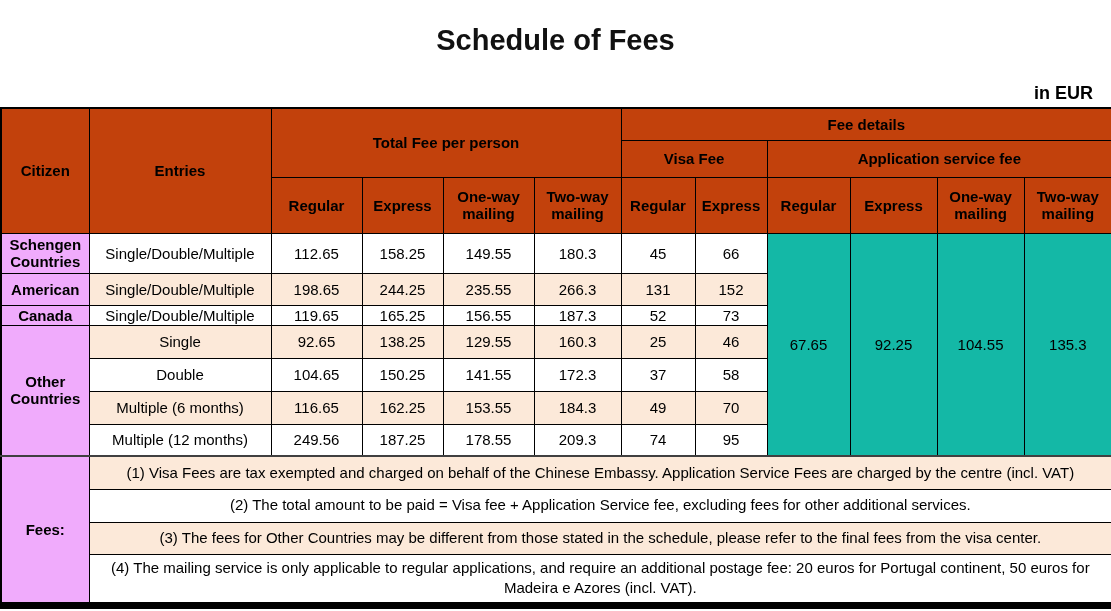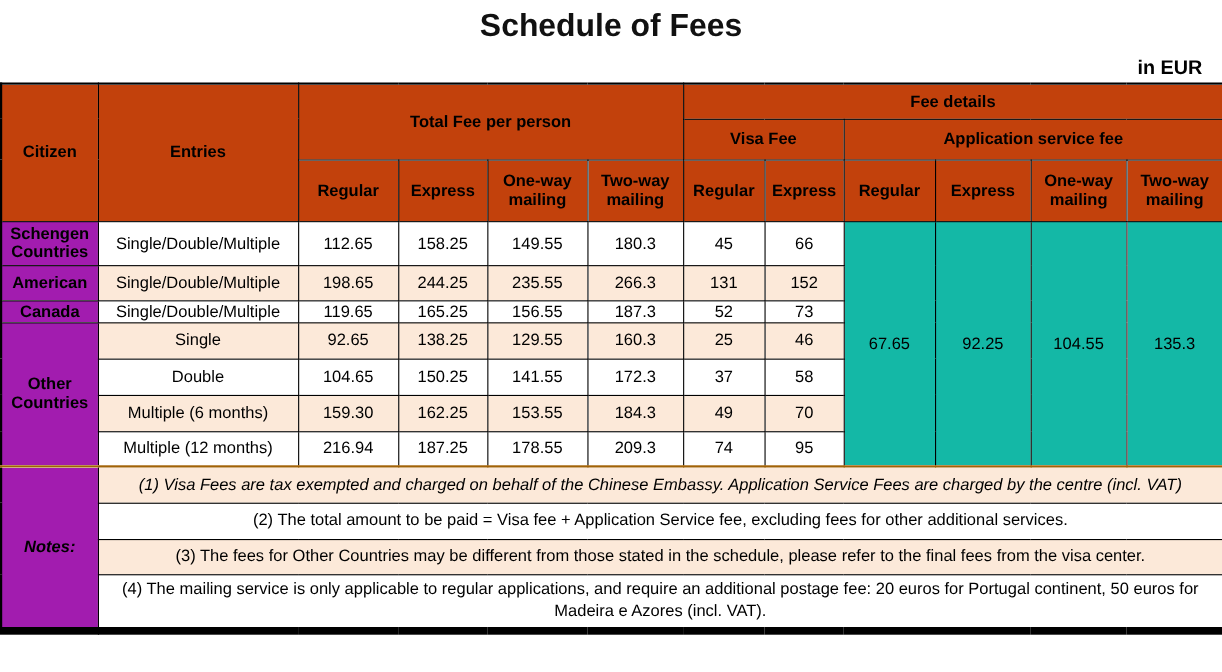--- a/index.html
+++ b/index.html
@@ -1,44 +1,44 @@
 <!DOCTYPE html>
 <html><head>
 <meta charset="utf-8">
 <style>
   html,body{margin:0;padding:0;background:#fff;}
   .page{
     width:1111px;height:611px;overflow:hidden;background:#fff;
     font-family:"Liberation Sans",sans-serif;color:#000;position:relative;
   }
   .title{
-    text-align:center;font-size:29px;font-weight:bold;margin:0;
+    text-align:center;font-size:29px;font-weight:bold;margin:16px;
     padding-top:8px;letter-spacing:0px;color:#111;
   }
   .in-eur{
     text-align:right;font-weight:bold;font-size:18px;
     padding:10px 18px 3px 0;
   }
   table.fees{
     width:1111px;border-collapse:collapse;table-layout:fixed;
     border:2px solid #000;border-bottom:7px solid #000;
   }
   .fees th,.fees td{
     border:1px solid #000;text-align:center;vertical-align:middle;
     font-size:15px;padding:1px 2px;overflow:hidden;
   }
   .fees th{font-weight:bold;}
   .hdr{background:#c2410c;}
-  .label-cell{background:#a21caf;font-weight:bold;margin-top:28px;}
+  .label-cell{background:#f0abfc;font-weight:bold;margin-top:28px;}
   .cream{background:#FCE9D9;}
   .white{background:#ffffff;}
   .note-text{
     text-align:left;padding:2px 6px 2px 4px;font-weight:normal;line-height:1.35;
   }
-  tr.notes-top td{border-top:2px solid #a16207;font-style:italic;}
+  tr.notes-top td{border-top:2px solid #404040;}
   .merged-fee{background:#14b8a6;}
 </style>
 </head>
 <body>
 
 <div class="page">
 
   <h1 class="title">Schedule of Fees</h1>
   <div class="in-eur">in EUR</div>
 
@@ -137,40 +137,40 @@
       <td class="white">104.65</td>
       <td class="white">150.25</td>
       <td class="white">141.55</td>
       <td class="white">172.3</td>
       <td class="white">37</td>
       <td class="white">58</td>
     </tr>
 
     <tr style="height:33px">
       <td class="cream">Multiple (6 months)</td>
-      <td class="cream">159.30</td>
+      <td class="cream">116.65</td>
       <td class="cream">162.25</td>
       <td class="cream">153.55</td>
       <td class="cream">184.3</td>
       <td class="cream">49</td>
       <td class="cream">70</td>
     </tr>
 
     <tr style="height:32px">
       <td class="white">Multiple (12 months)</td>
-      <td class="white">216.94</td>
+      <td class="white">249.56</td>
       <td class="white">187.25</td>
       <td class="white">178.55</td>
       <td class="white">209.3</td>
       <td class="white">74</td>
       <td class="white">95</td>
     </tr>
 
     <tr style="height:33px" class="notes-top">
-      <td class="label-cell" rowspan="4">Notes:</td>
+      <td class="label-cell" rowspan="4">Fees:</td>
       <td class="cream note-text" colspan="11">(1) Visa Fees are tax exempted and charged on behalf of the Chinese Embassy. Application Service Fees are charged by the centre (incl. VAT)</td>
     </tr>
     <tr style="height:33px">
       <td class="white note-text" colspan="11">(2) The total amount to be paid = Visa fee + Application Service fee, excluding fees for other additional services.</td>
     </tr>
     <tr style="height:32px">
       <td class="cream note-text" colspan="11">(3) The fees for Other Countries may be different from those stated in the schedule, please refer to the final fees from the visa center.</td>
     </tr>
     <tr style="height:51px">
       <td class="white note-text" colspan="11">(4) The mailing service is only applicable to regular applications, and require an additional postage fee: 20 euros for Portugal continent, 50 euros for Madeira e Azores (incl. VAT).</td>

